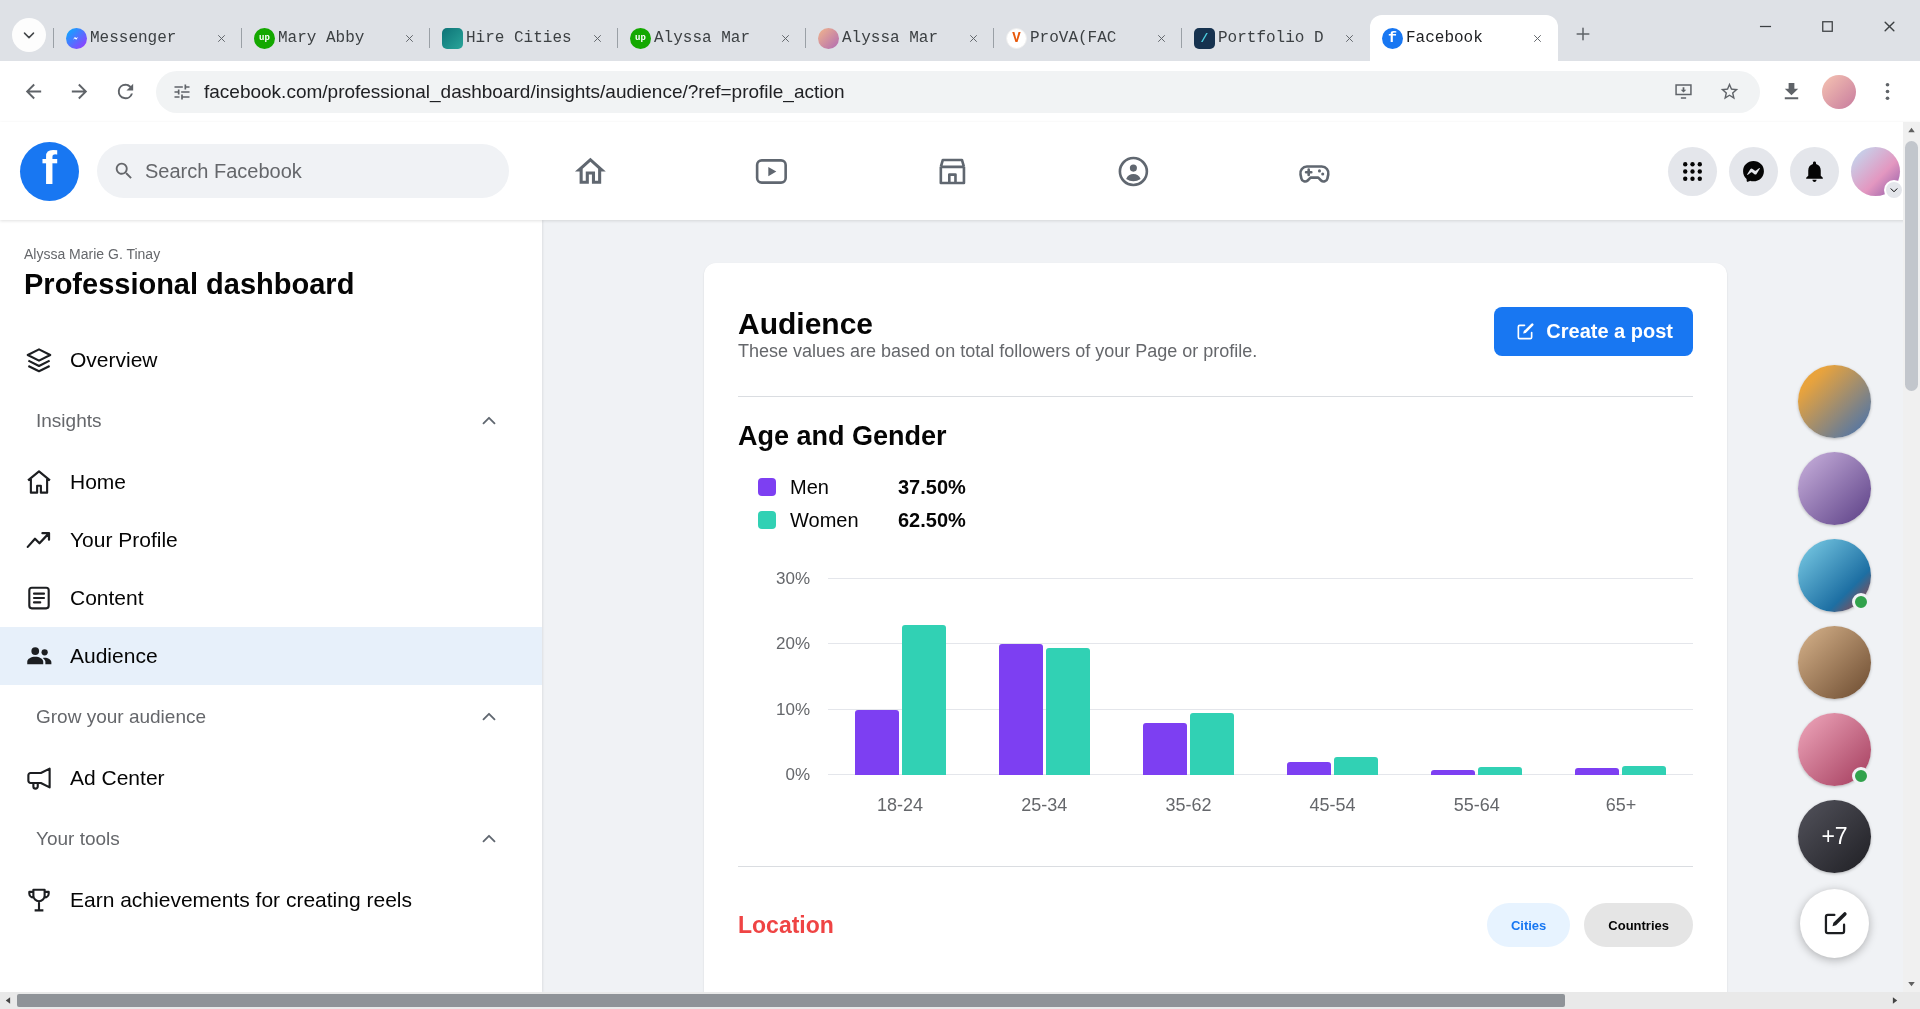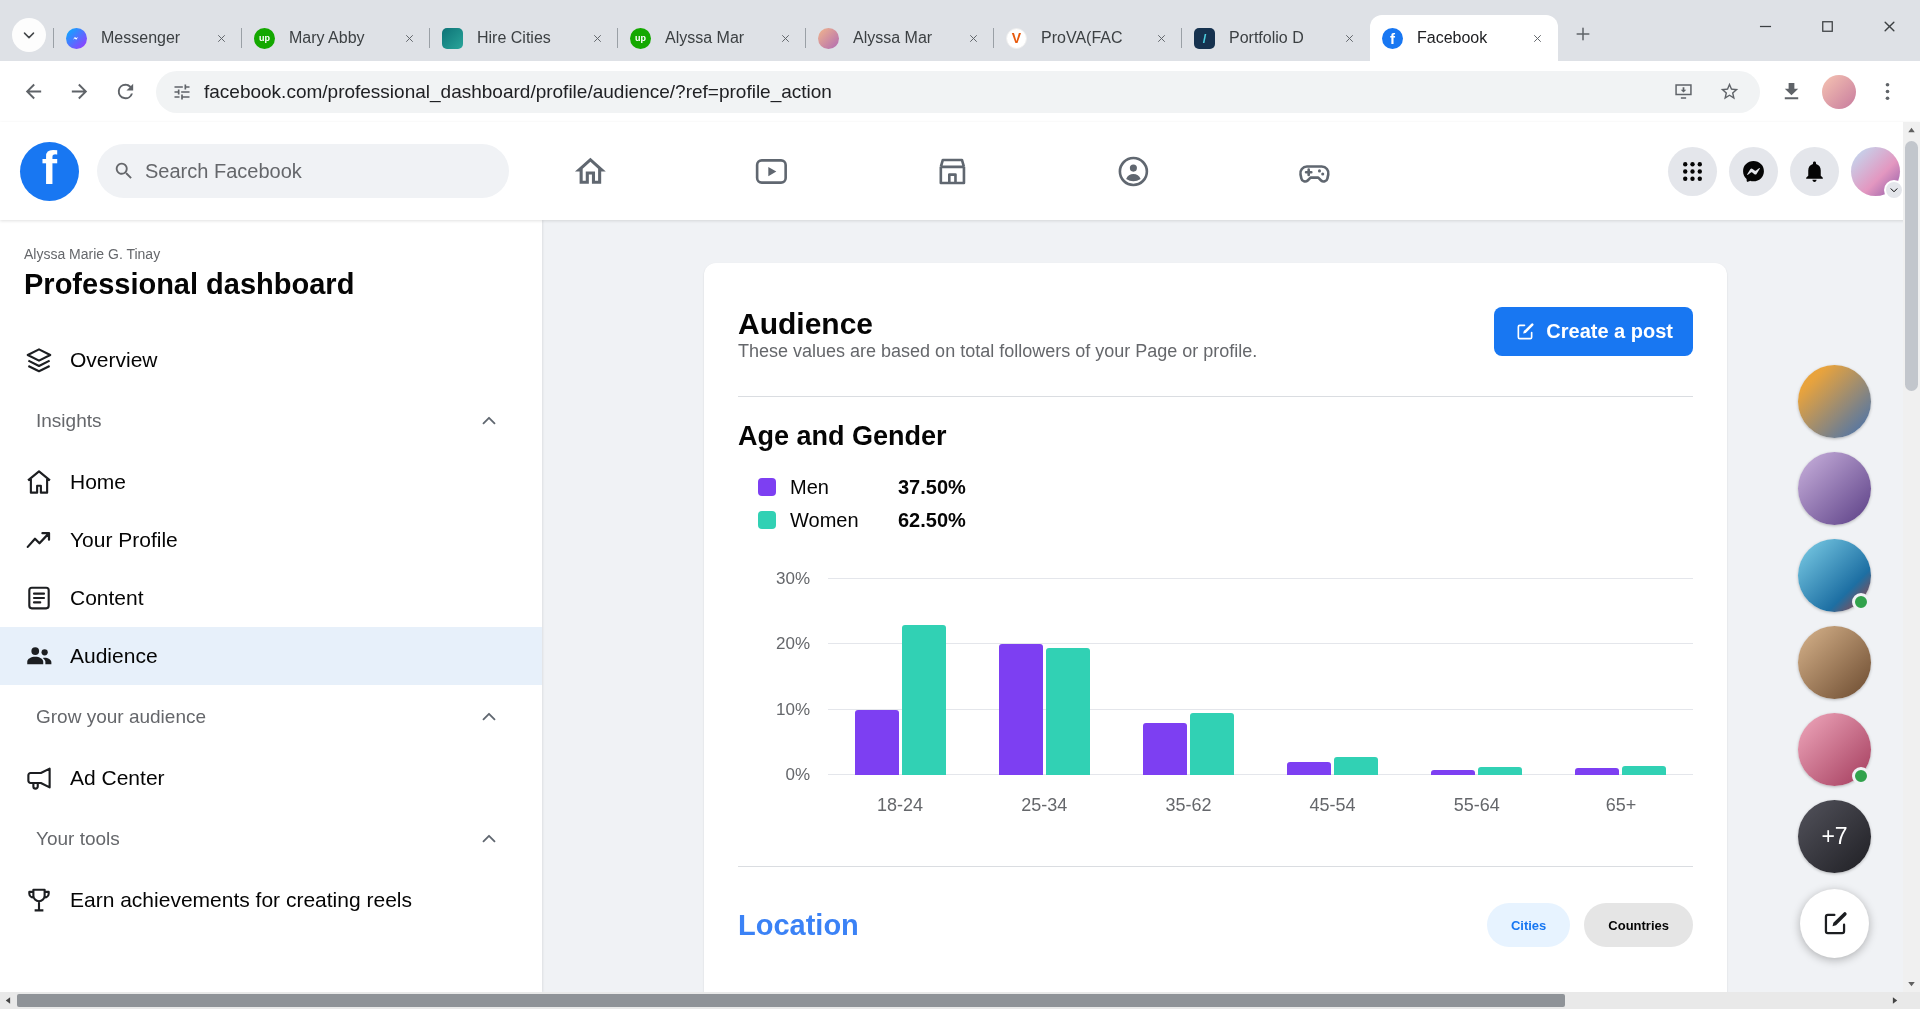--- a/index.html
+++ b/index.html
@@ -5,22 +5,22 @@
   *{margin:0;padding:0;box-sizing:border-box;}
   html,body{width:1920px;height:1009px;overflow:hidden;background:#f0f2f5;
     font-family:"Liberation Sans","DejaVu Sans",sans-serif;-webkit-font-smoothing:antialiased;}
   svg{display:block;}
   .ic{display:flex;align-items:center;justify-content:center;}
 
   
   .tabstrip{height:61px;background:#dee1e6;display:flex;align-items:flex-end;position:relative;padding-left:8px;}
   .tab-search{width:34px;height:34px;border-radius:50%;background:#fdfdfd;color:#44474a;margin:0 8px 9px 4px;flex:none;}
   .tab-search svg{width:18px;height:18px;}
-  .tab{width:188px;height:46px;display:flex;align-items:center;gap:14px;padding:0 10px 0 12px;
-    border-radius:12px 12px 0 0;color:#3c4043;font-size:16px;position:relative;flex:none;}
+  .tab{width:188px;height:46px;display:flex;align-items:center;gap:3px;padding:0 10px 0 12px;
+    border-radius:12px 12px 0 0;color:#3c4043;font-size:16px;position:relative;flex:none;font-family:Liberation Mono, monospace;}
   .tab:not(.active):not(:first-of-type)::before{content:"";position:absolute;left:-1px;top:13px;height:20px;width:1px;background:#9aa0a6;}
   .tab.active{background:#ffffff;color:#202124;}
   .favicon{width:21px;height:21px;border-radius:50%;flex:none;display:flex;align-items:center;justify-content:center;
     font-size:9px;font-weight:bold;color:#fff;overflow:hidden;}
   .fav-messenger{background:linear-gradient(135deg,#00b2ff,#a033ff);}
   .fav-upwork{background:#14a800;}
   .fav-hire{background:linear-gradient(135deg,#0d7377,#2aa59a);border-radius:5px;}
   .fav-photo{background:linear-gradient(135deg,#f2b68c,#b06ab3);}
   .fav-prova{background:#ffffff;color:#e8590c;font-size:14px;font-weight:800;border:1px solid #eee;}
   .fav-portfolio{background:#16324f;border-radius:5px;color:#4dd0e1;font-size:13px;font-weight:800;}
@@ -112,21 +112,21 @@
   .gridline{position:absolute;left:0;right:0;height:1px;background:#e4e6eb;}
   .ytick{position:absolute;left:-82px;width:64px;text-align:right;font-size:17px;color:#65676b;transform:translateY(50%);}
   .bar-groups{position:absolute;inset:0;display:flex;}
   .bar-group{flex:1;display:flex;align-items:flex-end;justify-content:center;gap:3px;}
   .bar{width:44px;border-radius:3px 3px 0 0;}
   .xlabels{display:flex;margin-left:90px;margin-top:20px;}
   .xtick{flex:1;text-align:center;font-size:18px;color:#65676b;}
 
   .divider2{border:none;border-top:1px solid #dadde1;margin-top:50px;}
   .loc-row{display:flex;justify-content:space-between;align-items:center;margin-top:36px;}
-  .loc-title{font-size:29px;font-weight:700;color:#3b82f6;}
+  .loc-title{font-size:23px;font-weight:700;color:#ef4444;}
   .pills{display:flex;gap:14px;}
   .pill{height:44px;border:none;border-radius:22px;padding:0 24px;font-size:13px;font-weight:600;
     cursor:pointer;font-family:inherit;}
   .pill.cities{background:#e7f3ff;color:#1877f2;}
   .pill.countries{background:#e5e5e5;color:#050505;}
 
   
   .story-rail{position:absolute;right:49px;top:365px;display:flex;flex-direction:column;gap:14px;z-index:8;}
   .story{width:73px;height:73px;border-radius:50%;position:relative;box-shadow:0 1px 3px rgba(0,0,0,.25);cursor:pointer;}
   .story .dot{position:absolute;right:1px;bottom:1px;width:18px;height:18px;border-radius:50%;background:#31a24c;
@@ -414,21 +414,21 @@
       <svg>
         <use href="#i-reload"></use>
       </svg>
     </div>
   <div class="omnibox">
     <span class="tune ic">
         <svg>
           <use href="#i-tune"></use>
         </svg>
       </span>
-    <span class="url-text">facebook.com/professional_dashboard/profile/audience/?ref=profile_action</span>
+    <span class="url-text">facebook.com/professional_dashboard/insights/audience/?ref=profile_action</span>
     <span class="omni-ic ic">
         <svg>
           <use href="#i-install"></use>
         </svg>
       </span>
     <span class="omni-ic ic">
         <svg>
           <use href="#i-star"></use>
         </svg>
       </span>

